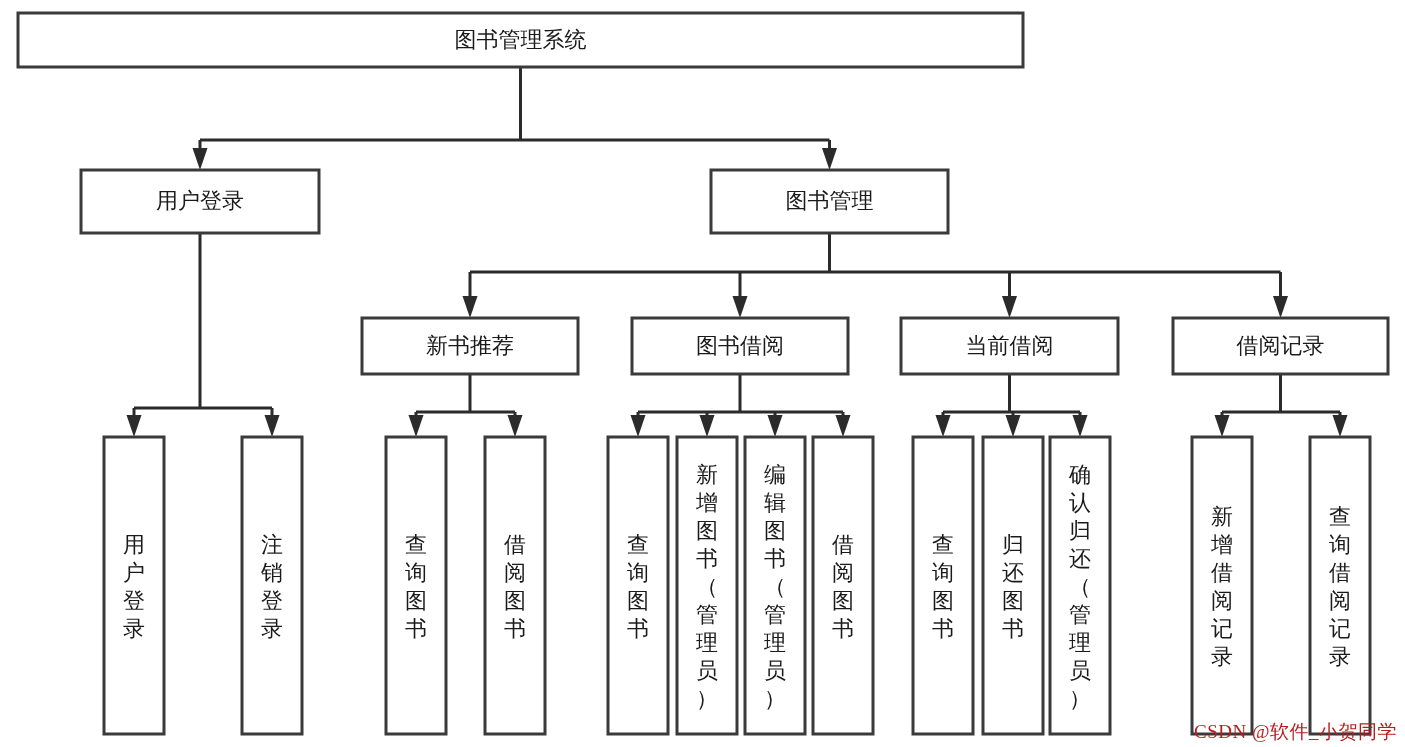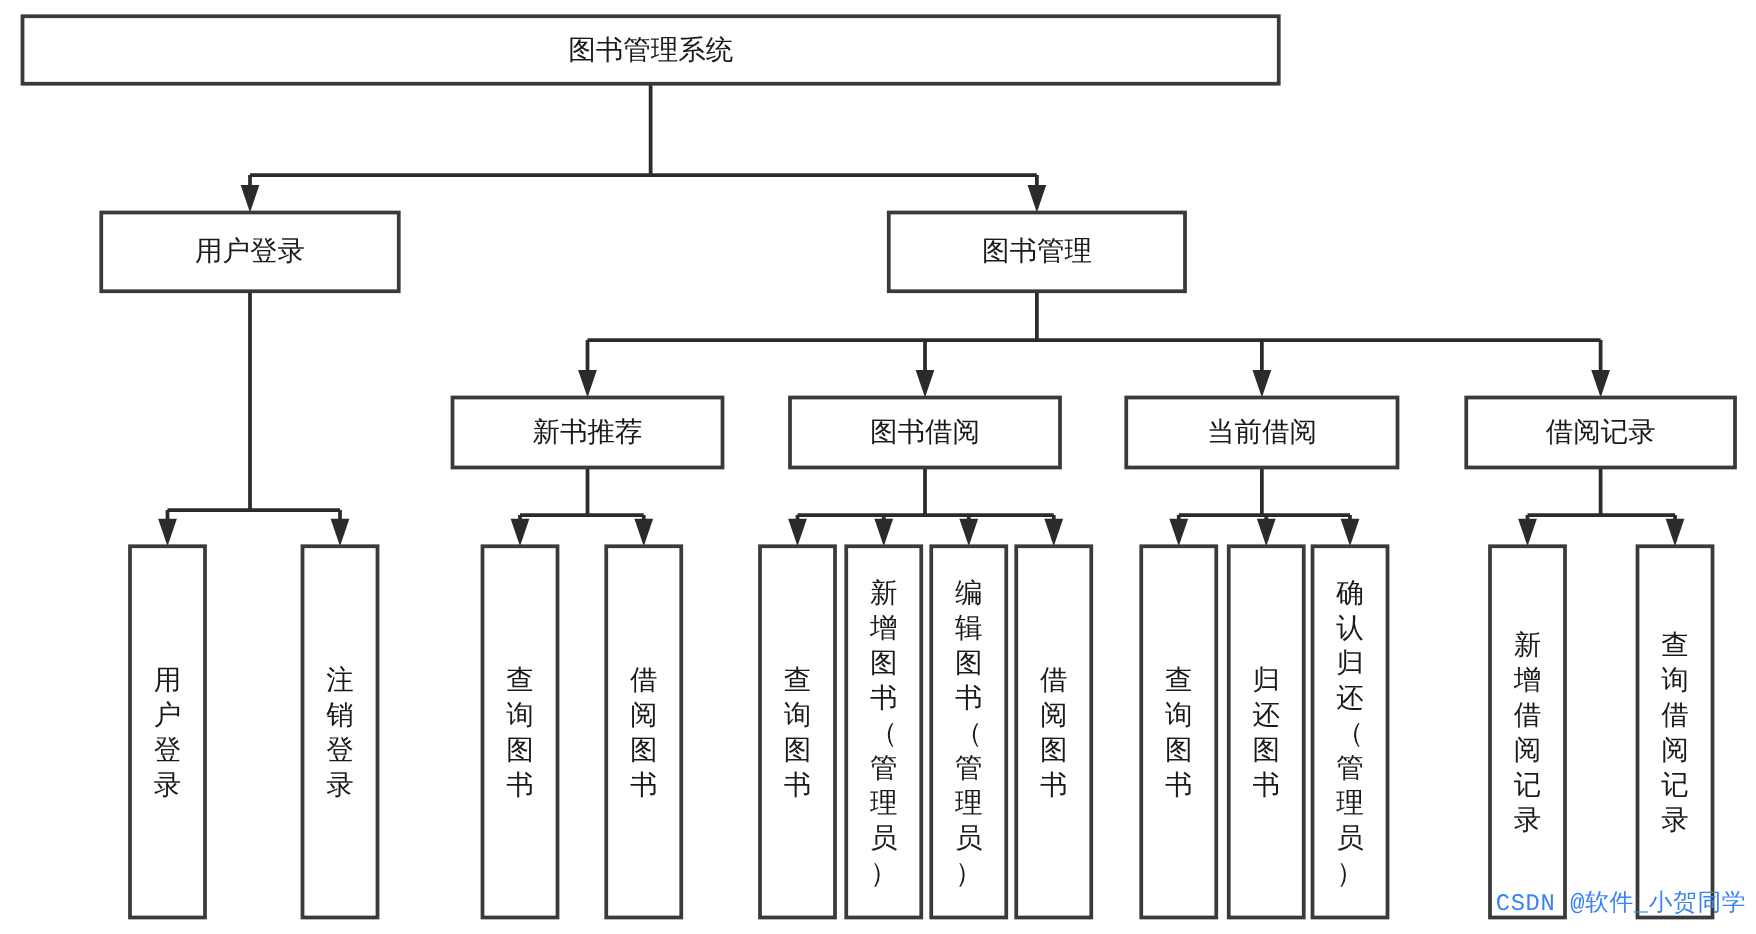--- a/index.html
+++ b/index.html
@@ -50,24 +50,24 @@
   }
   .node-label-v {
     font-family: "Liberation Sans", "DejaVu Sans", sans-serif;
     font-size: 22px;
     fill: #1a1a1a;
     text-anchor: middle;
   }
   .watermark {
     position: absolute;
     right: 8px;
-    bottom: 12px;
-    font-family: Liberation Mono, monospace;
+    bottom: 2px;
+    font-family: Liberation Serif, serif;
     font-size: 19px;
-    color: #3b82f6;
+    color: #b91c1c;
     white-space: nowrap;
     letter-spacing: 0.5px;
   }
 </style>
 </head>
 <body>
 
 <div id="diagram-root">
   <svg class="diagram" viewBox="0 0 1405 747">
     <g id="edge-layer">

